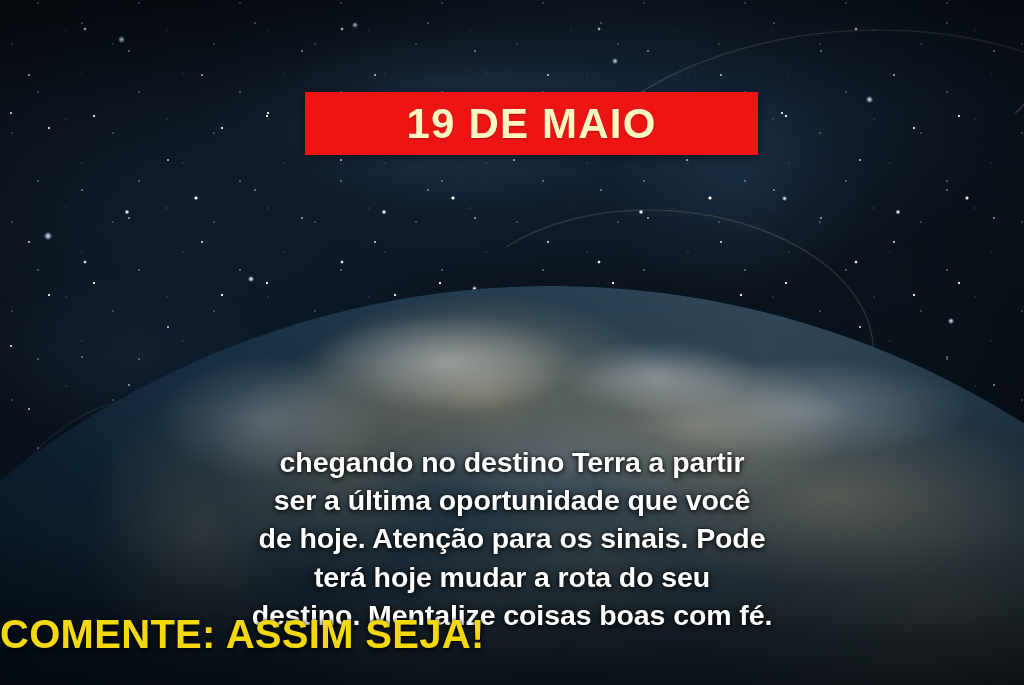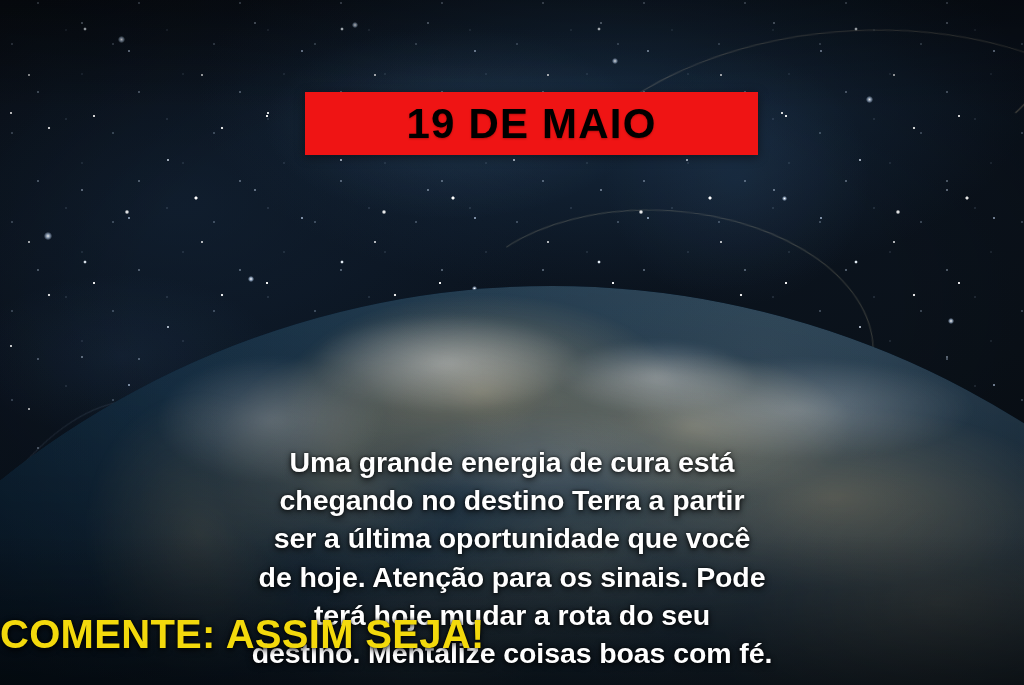--- a/index.html
+++ b/index.html
@@ -267,21 +267,21 @@
     top: 92px;
     width: 453px;
     height: 63px;
     background: #ef1414;
     display: flex;
     align-items: center;
     justify-content: center;
     box-shadow: 0 2px 10px rgba(0,0,0,0.45);
   }
   .date-banner .date-text {
-    color: #000000;
+    color: #fef9c3;
     font-size: 42px;
     font-weight: 700;
     letter-spacing: 1.2px;
     line-height: 1;
     text-shadow: 0 1px 2px rgba(120,0,0,0.45);
     white-space: nowrap;
   }
 
   .headline {
     position: absolute;
@@ -373,21 +373,20 @@
   <div class="content">
 
     <div class="date-banner">
       <span class="date-text">19 DE MAIO</span>
     </div>
 
     <div class="headline">
     </div>
 
     <div class="body-copy">
-      <span class="bc-line">Uma grande energia de cura está</span>
       <span class="bc-line">chegando no destino Terra a partir</span>
       <span class="bc-line">ser a última oportunidade que você</span>
       <span class="bc-line">de hoje. Atenção para os sinais. Pode</span>
       <span class="bc-line">terá hoje mudar a rota do seu</span>
       <span class="bc-line">destino. Mentalize coisas boas com fé.</span>
     </div>
 
     <div class="cta">
       <span>COMENTE: ASSIM SEJA!</span>
     </div>

